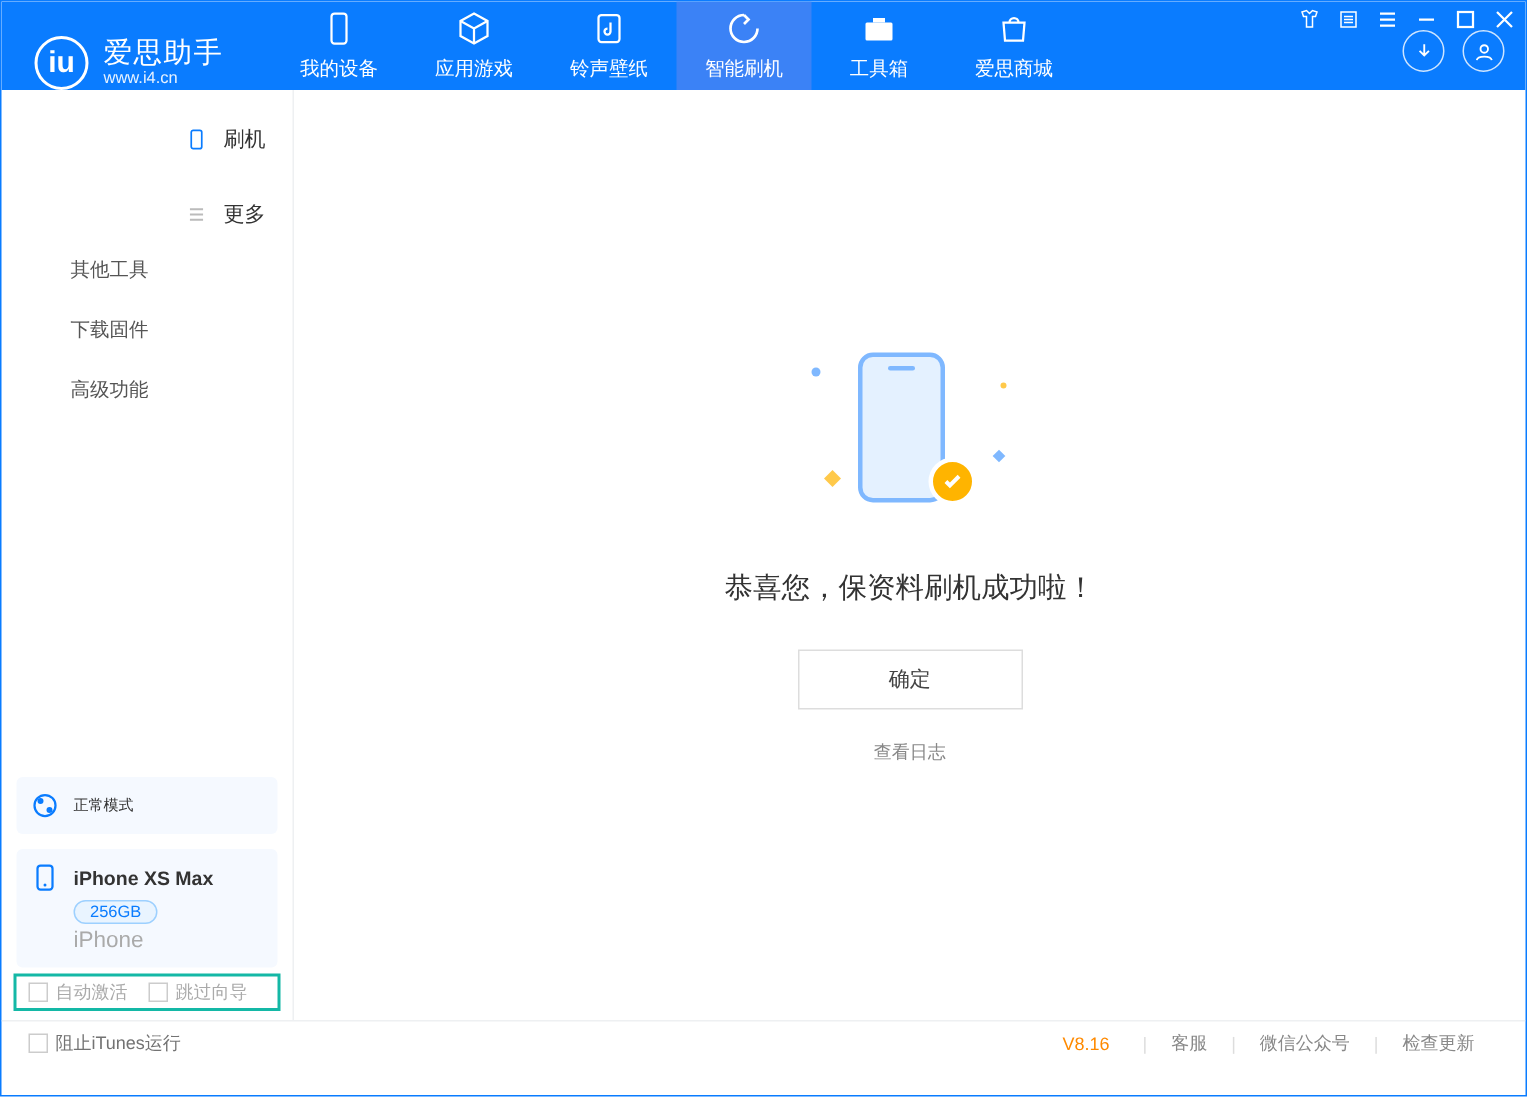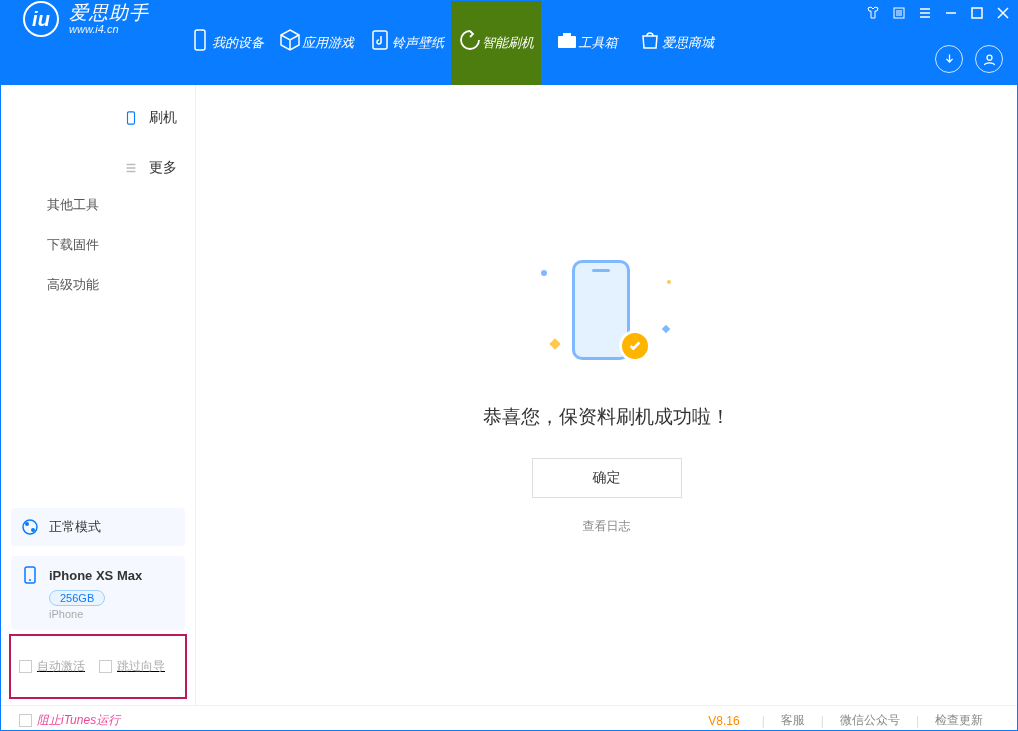--- a/index.html
+++ b/index.html
@@ -1,78 +1,78 @@
 <!DOCTYPE html>
 <html><head>
 <meta charset="utf-8">
 <style>
 * { margin: 0; padding: 0; box-sizing: border-box; font-family: "Microsoft YaHei", sans-serif; }
 body { background: #fff; width: 1018px; height: 731px; overflow: hidden; border: 1px solid #0a7cff; }
 
-.header { background: #0a7cff; height: 84px; display: flex; align-items: flex-start; color: #fff; position: relative; font-style: italic; }
+.header { background: #0a7cff; height: 59px; display: flex; align-items: flex-end; color: #fff; position: relative; }
 .logo { display: flex; align-items: center; padding: 0 18px 0 22px; }
 .logo-icon { width: 36px; height: 36px; border: 2.5px solid #fff; border-radius: 50%; display: flex; align-items: center; justify-content: center; font-size: 20px; font-weight: bold; margin-right: 10px; }
 .logo-text { display: flex; flex-direction: column; line-height: 1.1; }
 .logo-title { font-size: 19px; font-weight: 500; letter-spacing: 1px; }
 .logo-sub { font-size: 11px; opacity: .9; }
 
 .tabs { display: flex; height: 100%; margin-left: 14px; }
-.tab { width: 90px; display: flex; flex-direction: row; align-items: center; justify-content: center; font-size: 13px; cursor: pointer; }
-.tab.active { background: #4d7c0f; }
+.tab { width: 90px; display: flex; flex-direction: column; align-items: center; justify-content: center; font-size: 13px; cursor: pointer; }
+.tab.active { background: #3b82f6; }
 .tab-icon { width: 24px; height: 24px; margin-bottom: 6px; display: flex; align-items: center; justify-content: center; }
 .tab-icon svg { width: 24px; height: 24px; fill: #fff; }
 
 .window-controls { position: absolute; top: 4px; right: 6px; display: flex; gap: 10px; align-items: center; }
 .window-controls span, .window-controls svg { width: 16px; height: 16px; cursor: pointer; color: #fff; fill: #fff; stroke: #fff; }
 
 .header-right { position: absolute; right: 14px; bottom: 12px; display: flex; gap: 12px; align-items: center; }
 .circle-btn { width: 28px; height: 28px; border: 1.5px solid rgba(255,255,255,.8); border-radius: 50%; display: flex; align-items: center; justify-content: center; cursor: pointer; }
 .circle-btn svg { width: 15px; height: 15px; fill: none; stroke: #fff; stroke-width: 2; }
 
 .main { display: flex; height: 620px; }
 .sidebar { width: 195px; border-right: 1px solid #eef0f2; display: flex; flex-direction: column; }
 .side-group { padding-top: 16px; }
 .side-title { display: flex; align-items: center; padding: 8px 18px; font-size: 14px; color: #333; justify-content: flex-end; }
 .side-title-icon { width: 16px; height: 16px; margin-right: 10px; display: flex; align-items: center; justify-content: center; }
 .side-item { padding: 11px 18px 11px 46px; font-size: 13px; color: #555; cursor: pointer; }
 .side-item.active { color: #0a7cff; }
 
-.device-block { margin: 4px 10px; padding: 10px 10px; background: #f5f9ff; border-radius: 4px; display: flex; align-items: center; font-size: 13px; color: #333; }
+.device-block { margin: 4px 10px; padding: 10px 10px; background: #f5f9ff; border-radius: 4px; display: flex; align-items: center; font-size: 10px; color: #333; }
 .mode-icon { width: 18px; height: 18px; margin-right: 10px; display: flex; align-items: center; justify-content: center; }
 
 .device-info { margin: 6px 10px 0 10px; padding: 10px; background: #f5f9ff; border-radius: 4px; }
 .dev-row { display: flex; align-items: center; }
 .dev-icon { width: 18px; height: 18px; margin-right: 10px; color: #0a7cff; }
 .dev-name { font-size: 13px; font-weight: 600; color: #333; }
 .badge { display: inline-block; margin: 6px 0 2px 28px; padding: 1px 10px; font-size: 11px; color: #0a7cff; border: 1px solid #9dd0ff; border-radius: 10px; background: #e9f4ff; }
-.dev-sub { margin-left: 28px; font-size: 11px; color: #aaa; }
+.dev-sub { margin-left: 28px; font-size: 15px; color: #aaa; }
 
 .sidebar-spacer { flex: 1; }
-.highlight-box { border: 2px solid #be185d; margin: 4px 8px 6px 8px; padding: 22px 8px; display: flex; gap: 14px; align-items: center; text-decoration: underline; }
+.highlight-box { border: 2px solid #14b8a6; margin: 4px 8px 6px 8px; padding: 2px 8px; display: flex; gap: 14px; align-items: center; }
 .chk { display: flex; align-items: center; font-size: 12px; color: #aaa; cursor: pointer; }
 .chk-box { width: 13px; height: 13px; border: 1px solid #ccc; margin-right: 5px; }
 
 .content { flex: 1; display: flex; flex-direction: column; align-items: center; justify-content: center; }
 .phone-graphic { position: relative; width: 140px; height: 120px; margin-bottom: 28px; }
 .phone { position: absolute; left: 35px; top: 4px; width: 58px; height: 100px; border: 3px solid #7fb8ff; border-radius: 10px; background: #e4f1ff; }
 .phone::before { content: ""; position: absolute; top: 6px; left: 50%; transform: translateX(-50%); width: 18px; height: 3px; background: #7fb8ff; border-radius: 2px; }
 .check-circle { position: absolute; right: 26px; bottom: 14px; width: 32px; height: 32px; background: #ffb400; border-radius: 50%; display: flex; align-items: center; justify-content: center; border: 3px solid #fff; }
 .check-circle svg { width: 14px; height: 14px; stroke: #fff; stroke-width: 3; fill: none; }
 .sparkle { position: absolute; background: #7fb8ff; }
 .sp1 { width: 6px; height: 6px; border-radius: 50%; left: 4px; top: 14px; }
 .sp2 { width: 4px; height: 4px; border-radius: 50%; right: 6px; top: 24px; background: #ffc94a; }
 .sp3 { width: 8px; height: 8px; transform: rotate(45deg); left: 14px; bottom: 28px; background: #ffc94a; }
 .sp4 { width: 6px; height: 6px; transform: rotate(45deg); right: 8px; bottom: 44px; }
 
 .success-text { font-size: 19px; color: #333; margin-bottom: 28px; }
 .ok-btn { width: 150px; height: 40px; border: 1px solid #ddd; background: #fff; font-size: 14px; color: #444; cursor: pointer; margin-bottom: 20px; }
 .log-link { font-size: 12px; color: #888; cursor: pointer; }
 
 .footer { height: 30px; border-top: 1px solid #eef0f2; display: flex; align-items: center; padding: 0 18px; font-size: 12px; color: #999; }
-.footer .chk { color: #ec4899; font-style: italic; }
+.footer .chk { color: #737373; }
 .footer-spacer { flex: 1; }
 .version { color: #ff8a00; margin-right: 22px; }
 .footer-link { color: #888; cursor: pointer; padding: 0 16px; }
 .footer-sep { color: #ddd; }
 </style>
 </head>
 <body>
 
 <div class="header">
   <div class="logo">

